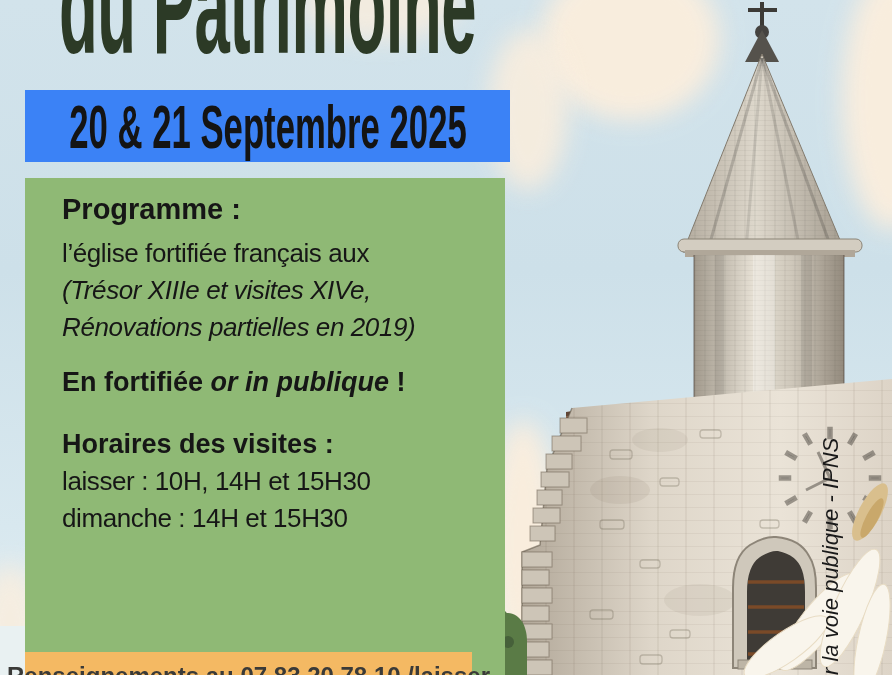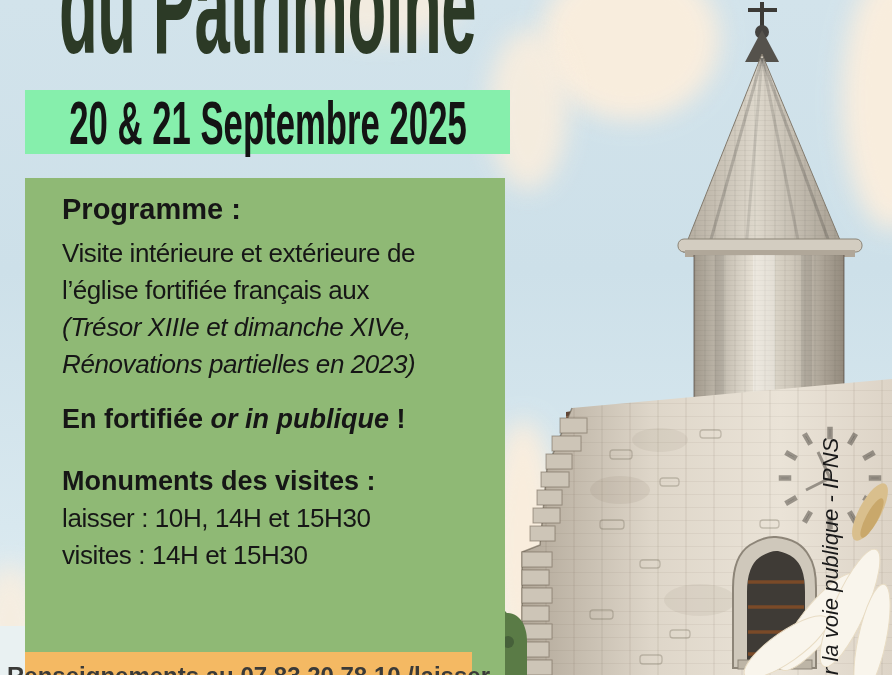--- a/index.html
+++ b/index.html
@@ -21,21 +21,21 @@
   .illustration{position:absolute;inset:0;z-index:2;}
 
   
   .title-wrap{position:absolute;left:25px;top:-54px;width:485px;height:128px;z-index:3;
       display:flex;align-items:flex-end;justify-content:center;}
   .title-text{font-size:138px;line-height:1;font-weight:800;color:#2c3a26;
       white-space:nowrap;display:inline-block;transform:scaleX(0.46);
       transform-origin:center bottom;letter-spacing:-1px;}
 
   
-  .banner{position:absolute;left:25px;top:90px;width:485px;height:64px;background:#86efac;
+  .banner{position:absolute;left:25px;top:90px;width:485px;height:72px;background:#3b82f6;
       z-index:3;display:flex;align-items:center;justify-content:center;}
   .banner-text{font-size:62px;font-weight:800;color:#141414;white-space:nowrap;
       display:inline-block;transform:scaleX(0.56);transform-origin:center center;}
 
   
   .panel{position:absolute;left:25px;top:178px;width:480px;height:526px;background:#8fb975;
       z-index:3;box-sizing:border-box;padding:15px 20px 0 37px;color:#161616;}
   .panel .heading{font-size:29px;font-weight:800;margin-bottom:9px;}
   .panel .line{font-size:26px;line-height:37px;letter-spacing:-0.4px;white-space:nowrap;}
   .panel .italic{font-style:italic;}
@@ -221,28 +221,27 @@
   <div class="title-wrap">
     <span class="title-text">du Patrimoine</span>
   </div>
 
   <div class="banner">
     <span class="banner-text">20 &amp; 21 Septembre 2025</span>
   </div>
 
   <div class="panel">
     <div class="heading">Programme :</div>
-    <div class="line">Visite intérieure et extérieure de</div>
     <div class="line">l’église fortifiée français aux</div>
-    <div class="line italic">(Trésor XIIIe et dimanche XIVe,</div>
-    <div class="line italic">Rénovations partielles en 2023)</div>
+    <div class="line italic">(Trésor XIIIe et visites XIVe,</div>
+    <div class="line italic">Rénovations partielles en 2019)</div>
     <div class="lang-line"><span>En fortifiée </span><span class="italic">or in publique</span><span> !</span></div>
-    <div class="hours-head">Monuments des visites :</div>
+    <div class="hours-head">Horaires des visites :</div>
     <div class="line">laisser : 10H, 14H et 15H30</div>
-    <div class="line">visites : 14H et 15H30</div>
+    <div class="line">dimanche : 14H et 15H30</div>
   </div>
 
   <div class="contact">
     <span class="contact-text">Renseignements au 07 83 20 78 10 /laisser</span>
   </div>
 
   <div class="vnote">r la voie publique - IPNS</div>
 
 </div>
 

